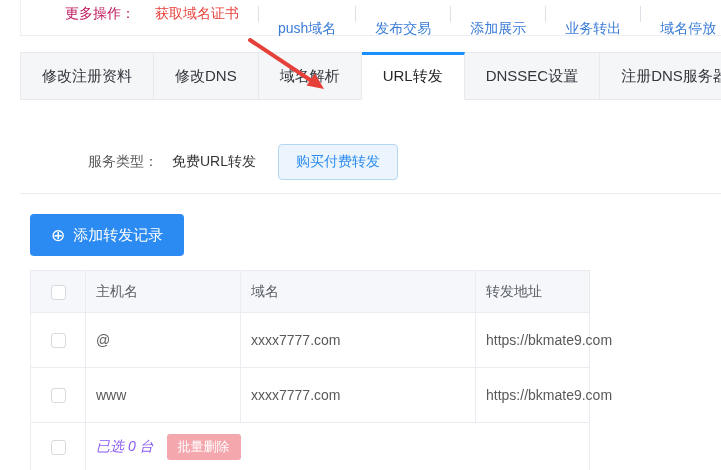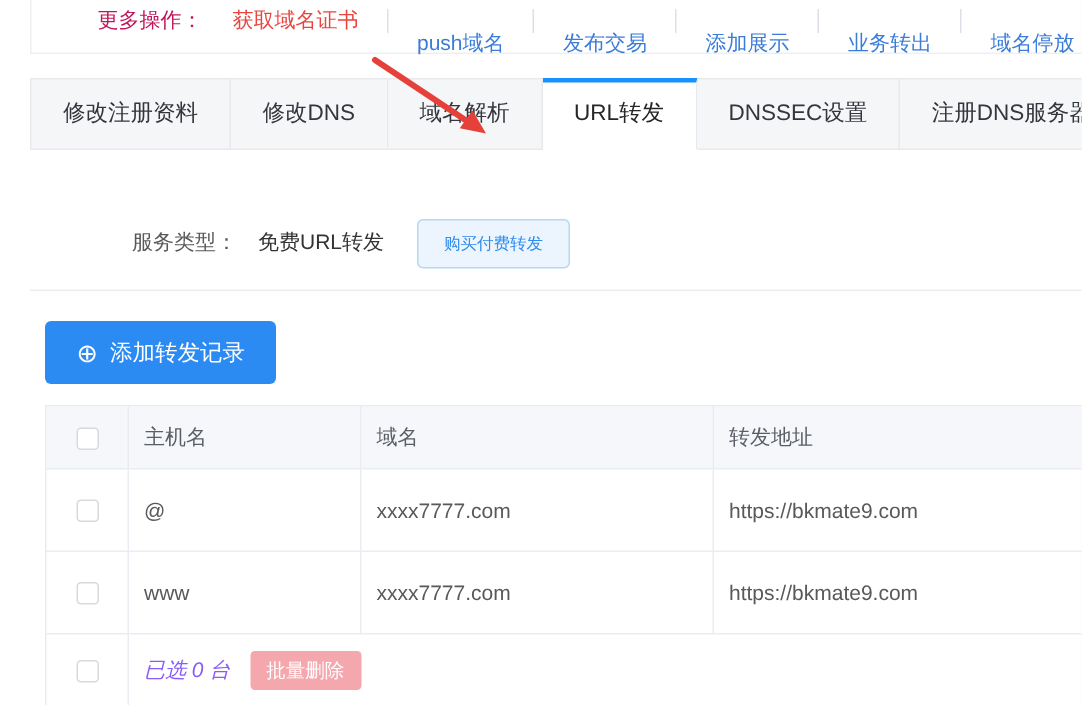--- a/index.html
+++ b/index.html
@@ -41,38 +41,38 @@
 
   
   .service-row {
     position:absolute; left:88px; top:144px; height:36px;
     display:flex; align-items:center; font-size:14px;
   }
   .service-label { color:#595959; }
   .service-value { color:#333; margin-left:14px; }
   .buy-btn {
     margin-left:22px; background:#ecf5fd; border:1px solid #b3d8f2; color:#2d8cf0;
-    font-size:11px; border-radius:4px; padding:8px 17px; cursor:pointer;
+    font-size:14px; border-radius:4px; padding:8px 17px; cursor:pointer;
     font-family:inherit;
   }
 
   .divider { position:absolute; left:20px; right:0; top:193px; height:1px; background:#ebedf0; }
 
   
   .add-btn {
     position:absolute; left:30px; top:214px; height:42px;
     background:#2b8bf2; color:#fff; border:none; border-radius:4px;
     padding:0 21px; font-size:15px; display:flex; align-items:center; gap:8px;
     cursor:pointer; font-family:inherit;
   }
   .plus-glyph { font-size:17px; line-height:1; }
 
   
   .data-table {
-    position:absolute; left:30px; top:270px; width:692px;
+    position:absolute; left:30px; top:270px; width:560px;
     border-collapse:collapse; table-layout:fixed; font-size:14px; color:#595959;
   }
   .data-table th, .data-table td { border:1px solid #e9edf2; padding:0 0 0 10px; text-align:left; }
   .data-table th {
     background:#f5f7fa; height:42px; font-weight:normal; color:#5a5e66;
   }
   .data-table td { background:#fff; height:55px; }
   .cb-cell { text-align:center !important; padding:0 !important; }
   .checkbox {
     display:inline-block; width:15px; height:15px; border:1px solid #d6d9de;

